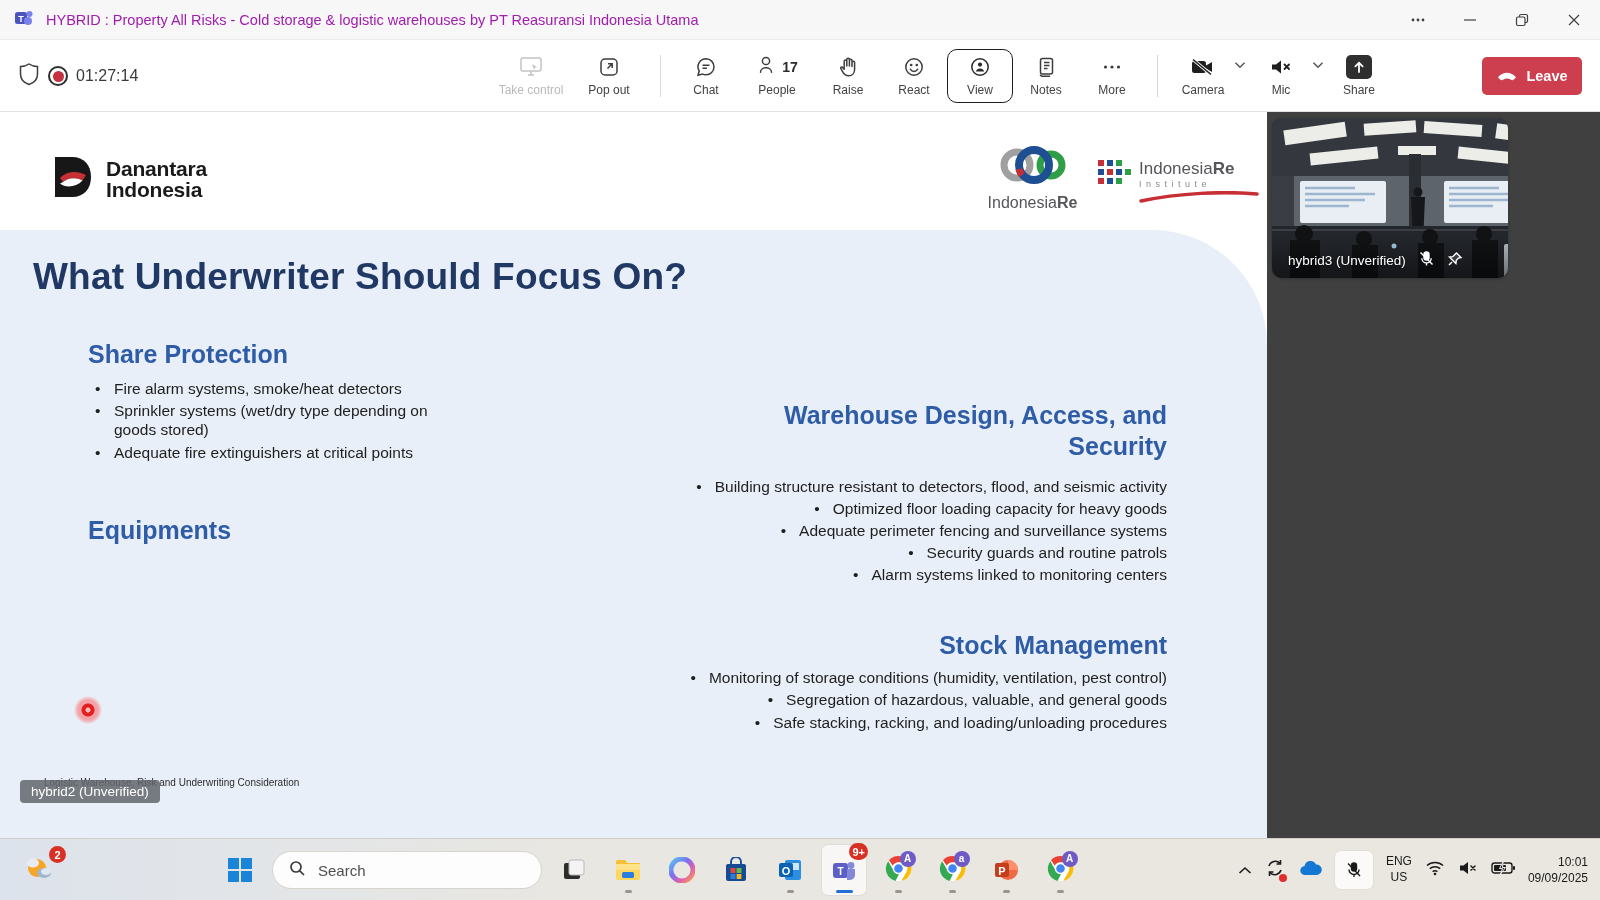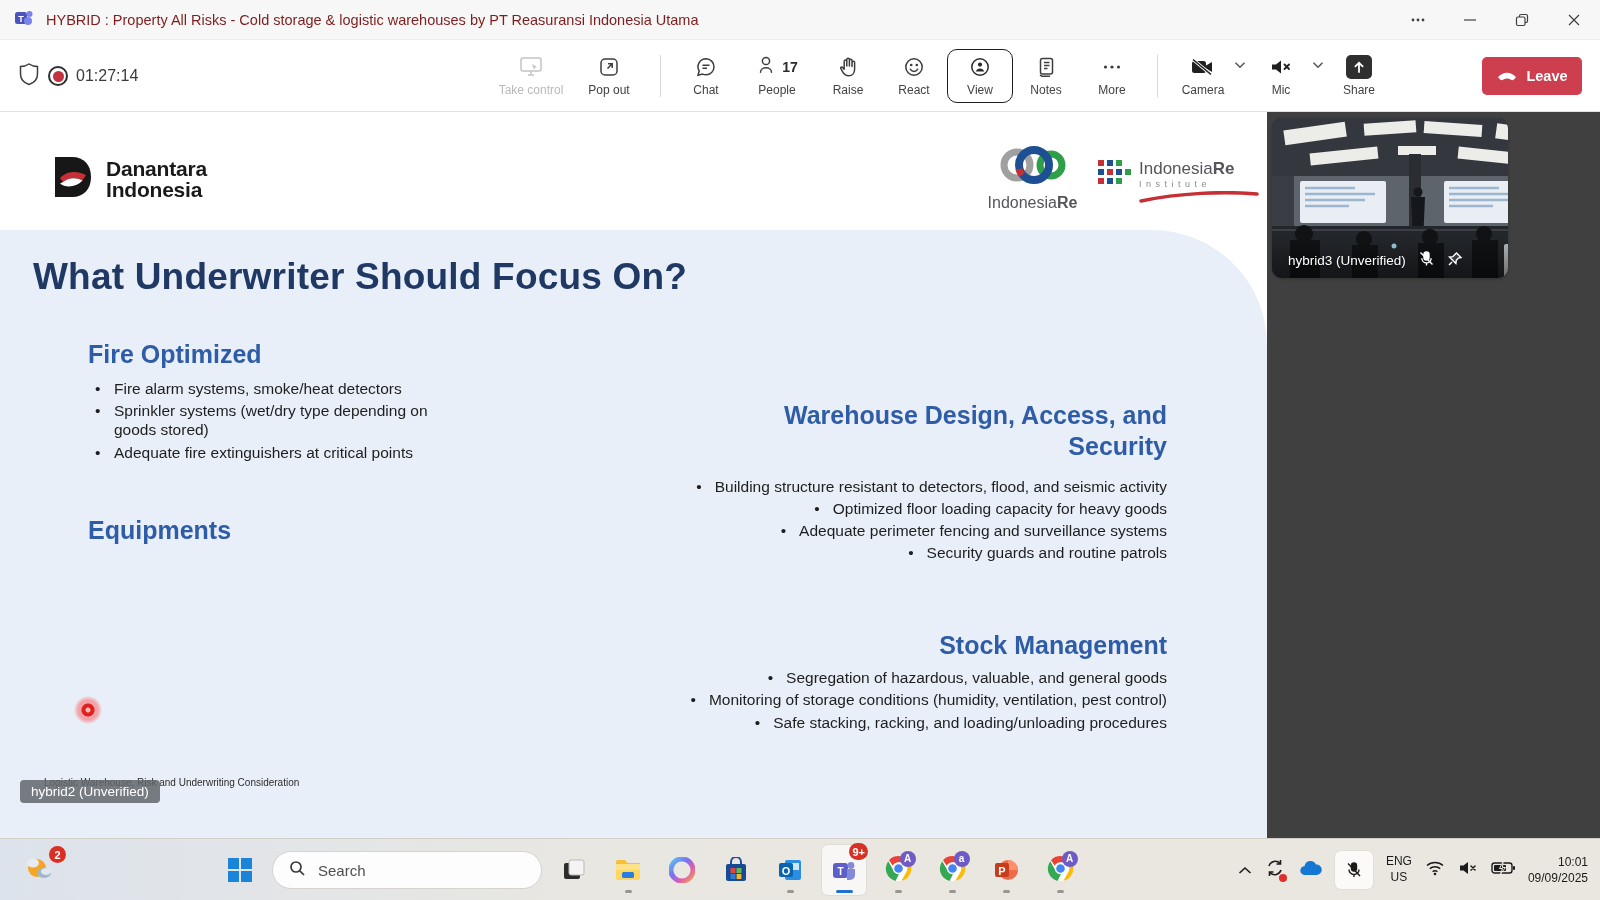--- a/index.html
+++ b/index.html
@@ -4,21 +4,21 @@
 <style>
   * { box-sizing: border-box; }
   html,body { margin:0; padding:0; width:1600px; height:900px; overflow:hidden;
               font-family:"Liberation Sans", sans-serif; background:#f4f4f4; }
   .screen { position:relative; width:1600px; height:900px; }
 
   
   .titlebar { position:absolute; top:0; left:0; right:0; height:40px; background:#f7f7f7;
               display:flex; align-items:center; border-bottom:1px solid #ececec; }
   .titlebar .tlogo { margin-left:14px; }
-  .titlebar .ttext { margin-left:12px; font-size:14.5px; color:#7f1d1d; }
+  .titlebar .ttext { margin-left:12px; font-size:14.5px; color:#a21caf; }
   .wc-group { position:absolute; right:0; top:0; height:40px; display:flex; }
   .wc { width:52px; height:40px; display:flex; align-items:center; justify-content:center; color:#404040; }
 
   
   .toolbar { position:absolute; top:40px; left:0; right:0; height:72px; background:#fff;
              border-bottom:1px solid #e2e2e2; }
   .tb-left { position:absolute; left:18px; top:0; height:72px; display:flex; align-items:center; gap:8px; }
   .timer { font-size:16px; color:#3a3a3a; }
   .rec-dot { width:20px; height:20px; border-radius:50%; border:2.5px solid #2f2f2f;
              display:flex; align-items:center; justify-content:center; }
@@ -364,47 +364,48 @@
           <div class="sub">Institute</div>
           <svg width="120" height="12" viewBox="0 0 120 12">
               <path d="M2 10 C 40 2 85 0 118 3" stroke="#c62f34" stroke-width="3.5" fill="none" stroke-linecap="round"></path>
             </svg>
         </div>
       </div>
 
       <div class="slide-title">What Underwriter Should Focus On?</div>
 
       <div class="sec sec-fire">
-        <div class="sec-head">Fire Optimized</div>
+        <div class="sec-head">Share Protection</div>
         <ul>
           <li>Fire alarm systems, smoke/heat detectors</li>
           <li>Sprinkler systems (wet/dry type depending on goods stored)</li>
           <li>Adequate fire extinguishers at critical points</li>
         </ul>
       </div>
 
       <div class="sec sec-equip">
         <div class="sec-head">Equipments</div>
       </div>
 
       <div class="sec sec-right sec-wh">
         <div class="sec-head">Warehouse Design, Access, and Security</div>
         <ul>
           <li>Building structure resistant to detectors, flood, and seismic activity</li>
           <li>Optimized floor loading capacity for heavy goods</li>
           <li>Adequate perimeter fencing and surveillance systems</li>
           <li>Security guards and routine patrols</li>
+          <li>Alarm systems linked to monitoring centers</li>
         </ul>
       </div>
 
       <div class="sec sec-right sec-stock">
         <div class="sec-head">Stock Management</div>
         <ul>
+          <li>Monitoring of storage conditions (humidity, ventilation, pest control)</li>
           <li>Segregation of hazardous, valuable, and general goods</li>
-          <li>Monitoring of storage conditions (humidity, ventilation, pest control)</li>
           <li>Safe stacking, racking, and loading/unloading procedures</li>
         </ul>
       </div>
 
       <div class="laser"></div>
       <div class="slide-footer">Logistic Warehouse, Risk and Underwriting Consideration</div>
       <div class="pres-pill">hybrid2 (Unverified)</div>
     </div>
 
     <div class="video-tile">

